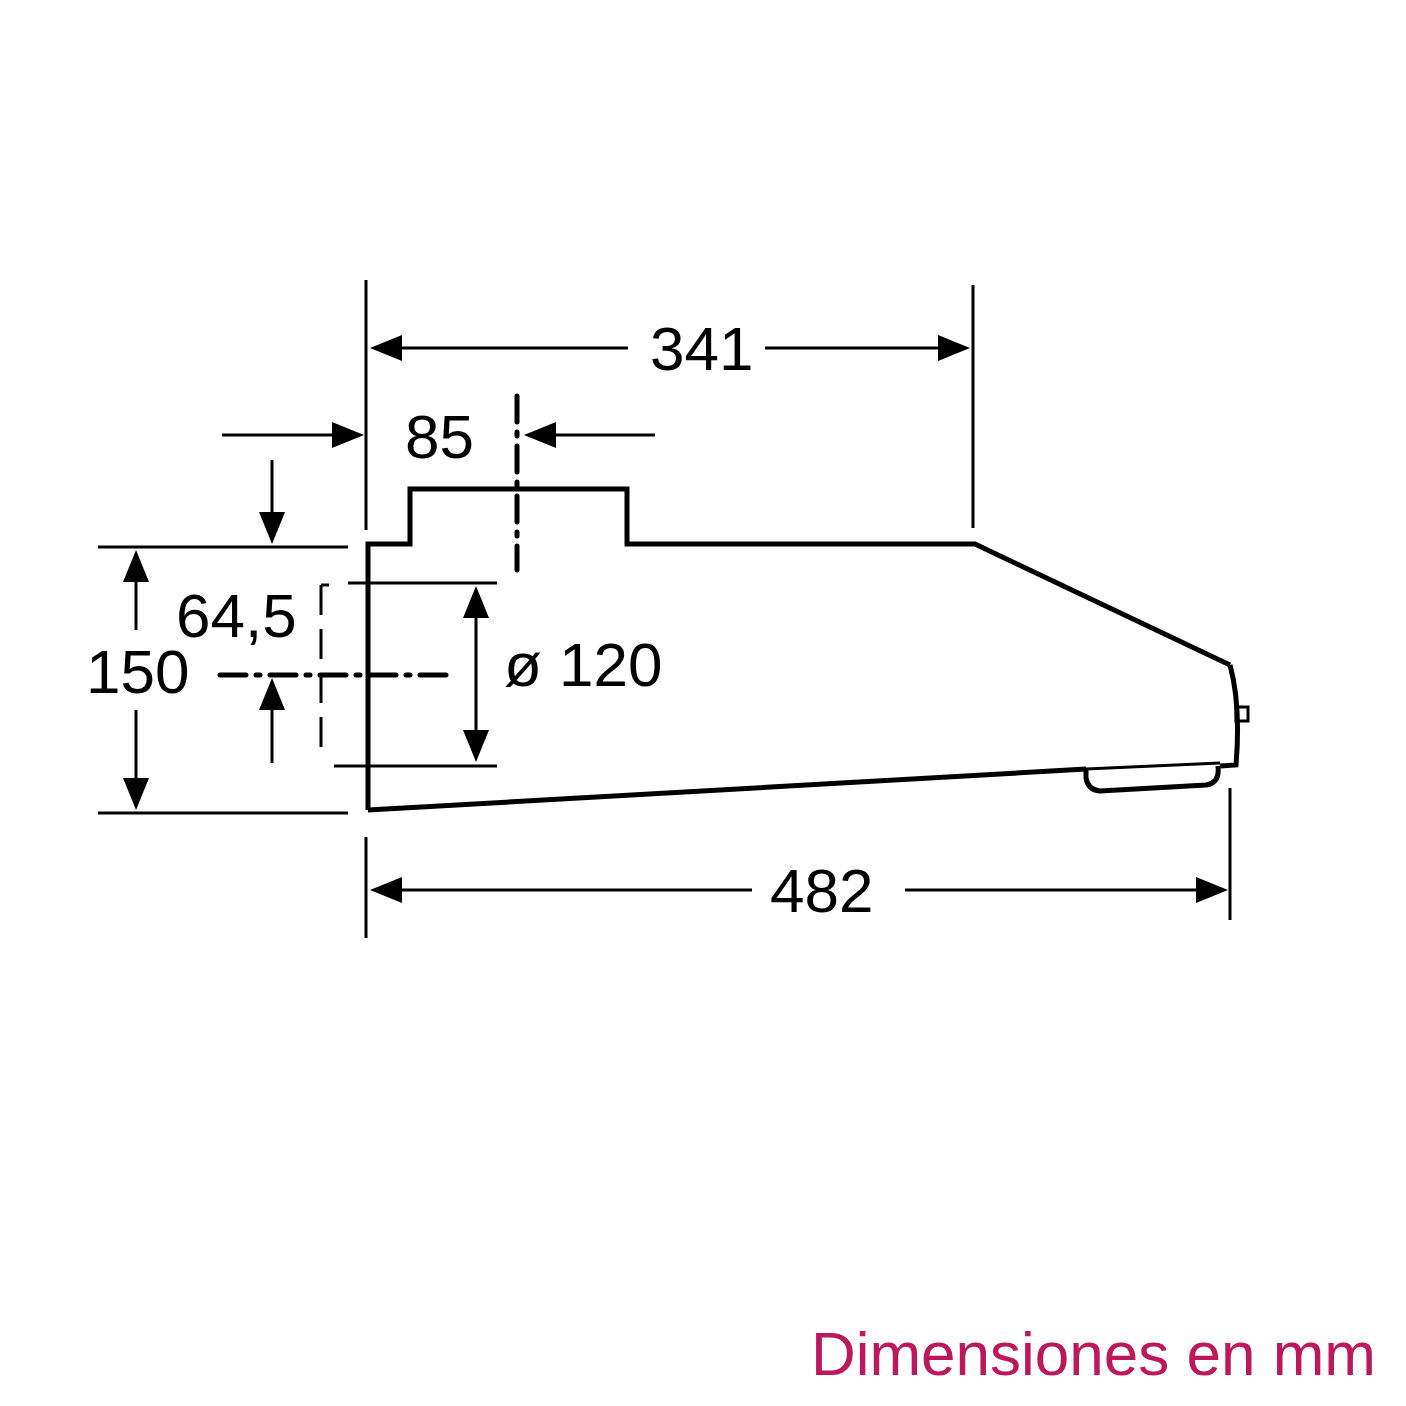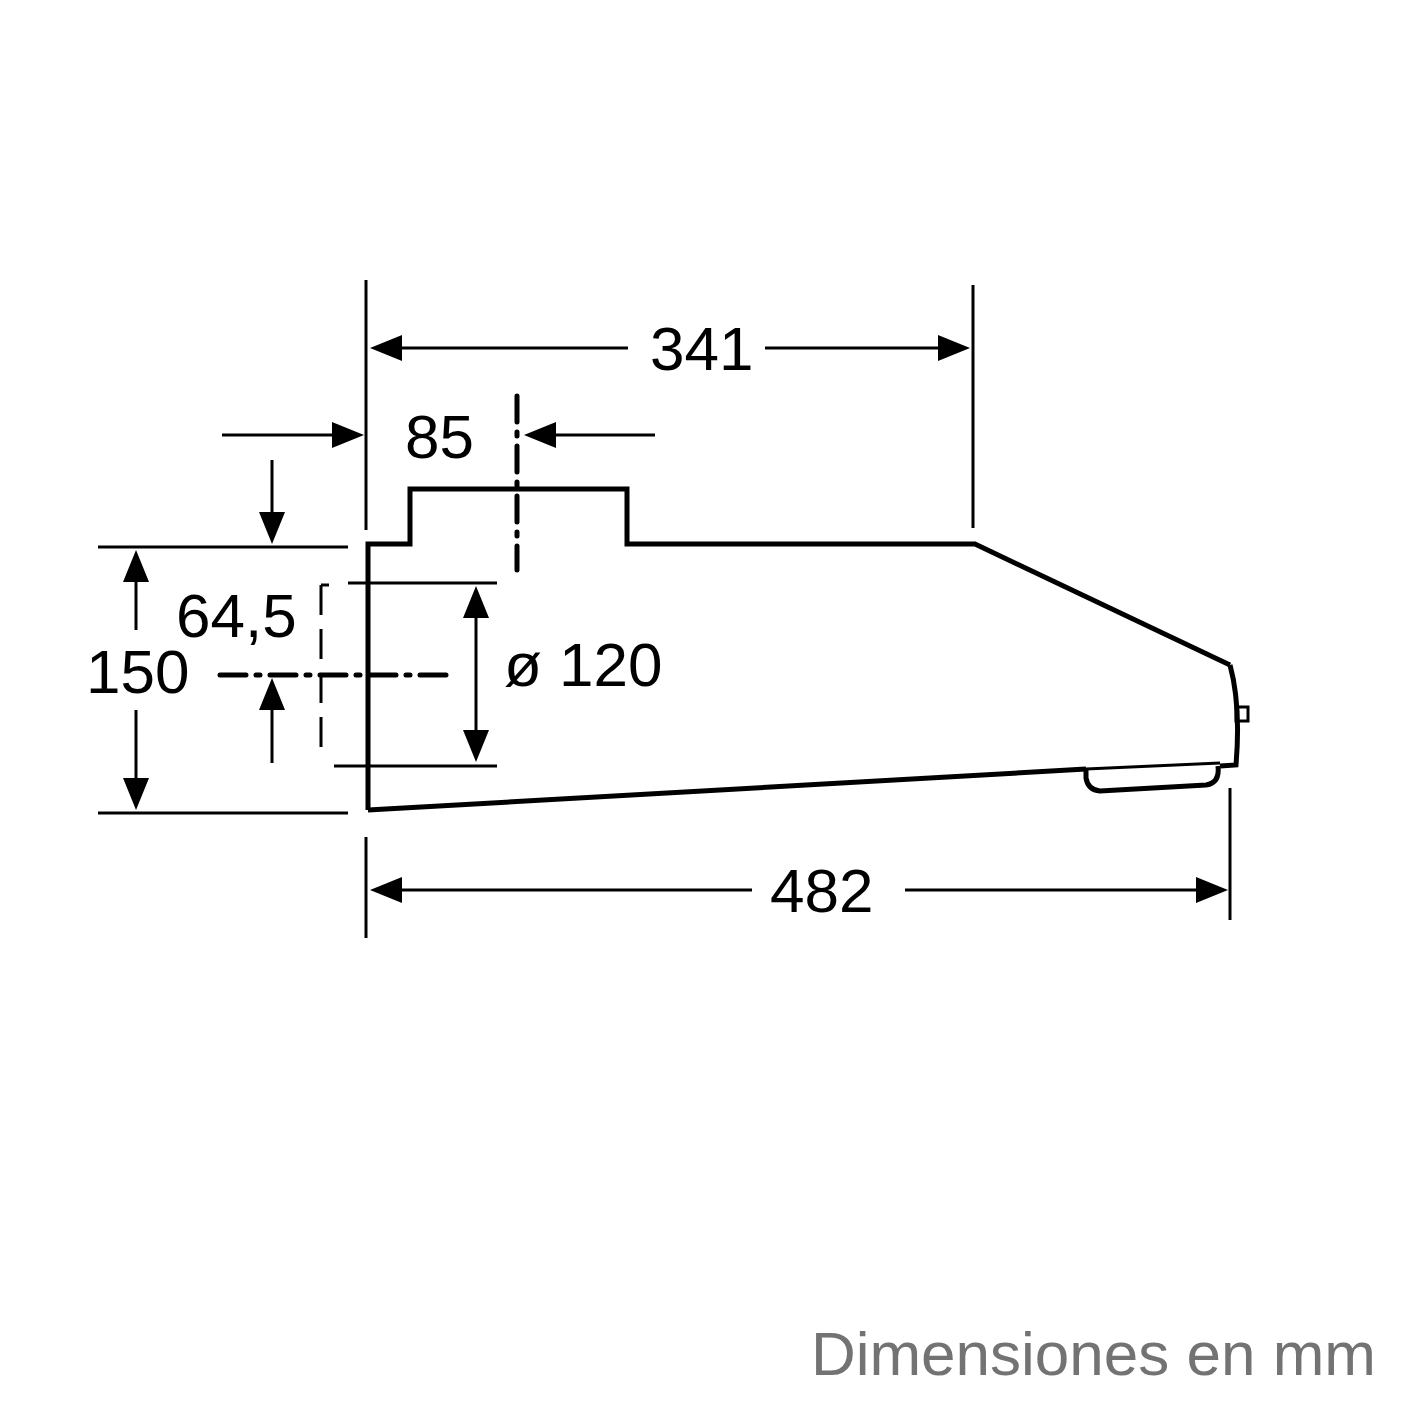--- a/index.html
+++ b/index.html
@@ -1,19 +1,19 @@
 <!DOCTYPE html>
 <html><head>
 <meta charset="utf-8">
 <style>
   html, body { margin: 0; padding: 0; background: #ffffff; }
   body { width: 1406px; height: 1406px; position: relative; overflow: hidden; }
   svg { position: absolute; left: 0; top: 0; }
   .dim-text { font-family: "Liberation Sans", sans-serif; font-size: 62px; fill: #000000; }
-  .caption { position: absolute; right: 30px; top: 1318px; font-family: "Liberation Sans", sans-serif; font-size: 62px; color: #737373; }
+  .caption { position: absolute; right: 30px; top: 1318px; font-family: "Liberation Sans", sans-serif; font-size: 62px; color: #be185d; }
   .thick { stroke: #000; stroke-width: 5; fill: none; stroke-linejoin: miter; }
   .thin { stroke: #000; stroke-width: 3; fill: none; }
   .dashdot { stroke: #000; stroke-width: 5; fill: none; stroke-dasharray: 26 10 4 10; stroke-linecap: round; }
   .dashed { stroke: #000; stroke-width: 3; fill: none; stroke-dasharray: 30 14; }
   .arrow { fill: #000; }
 </style>
 </head>
 <body>
 
 <svg width="1406" height="1406" viewBox="0 0 1406 1406" xmlns="http://www.w3.org/2000/svg">

